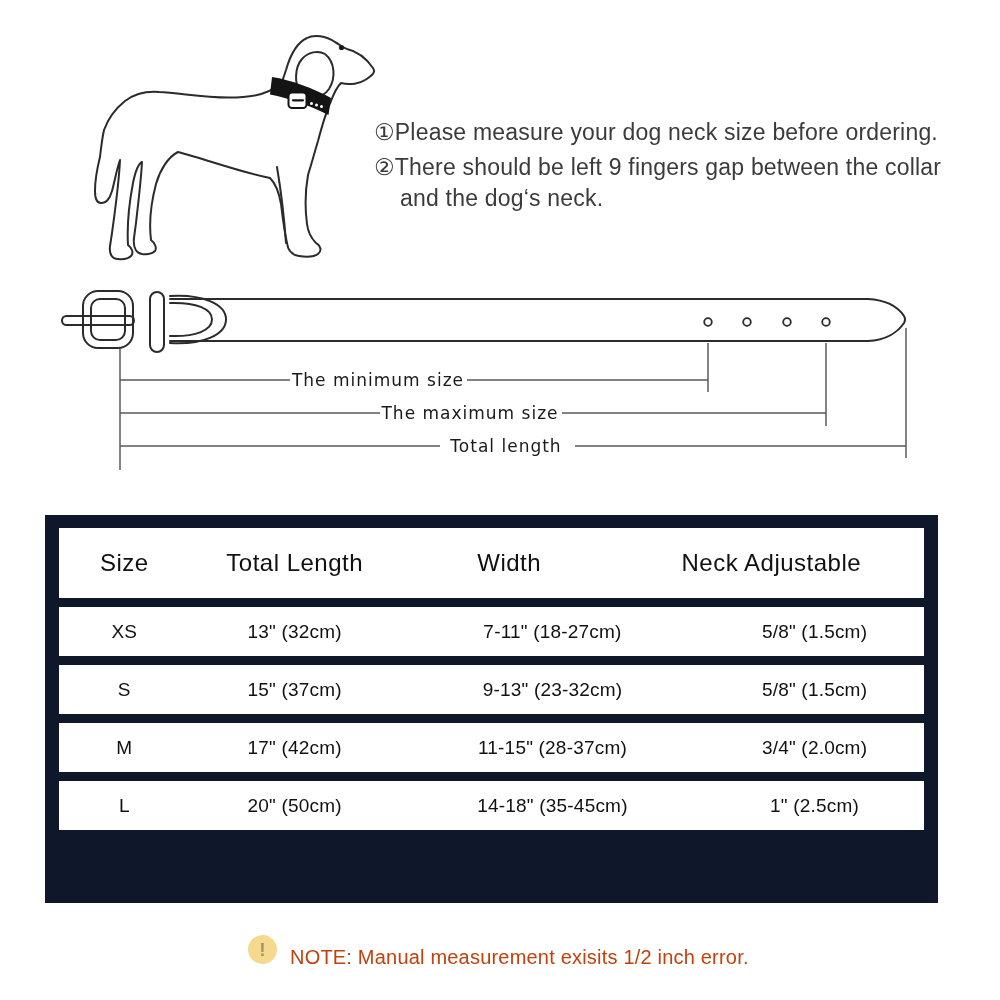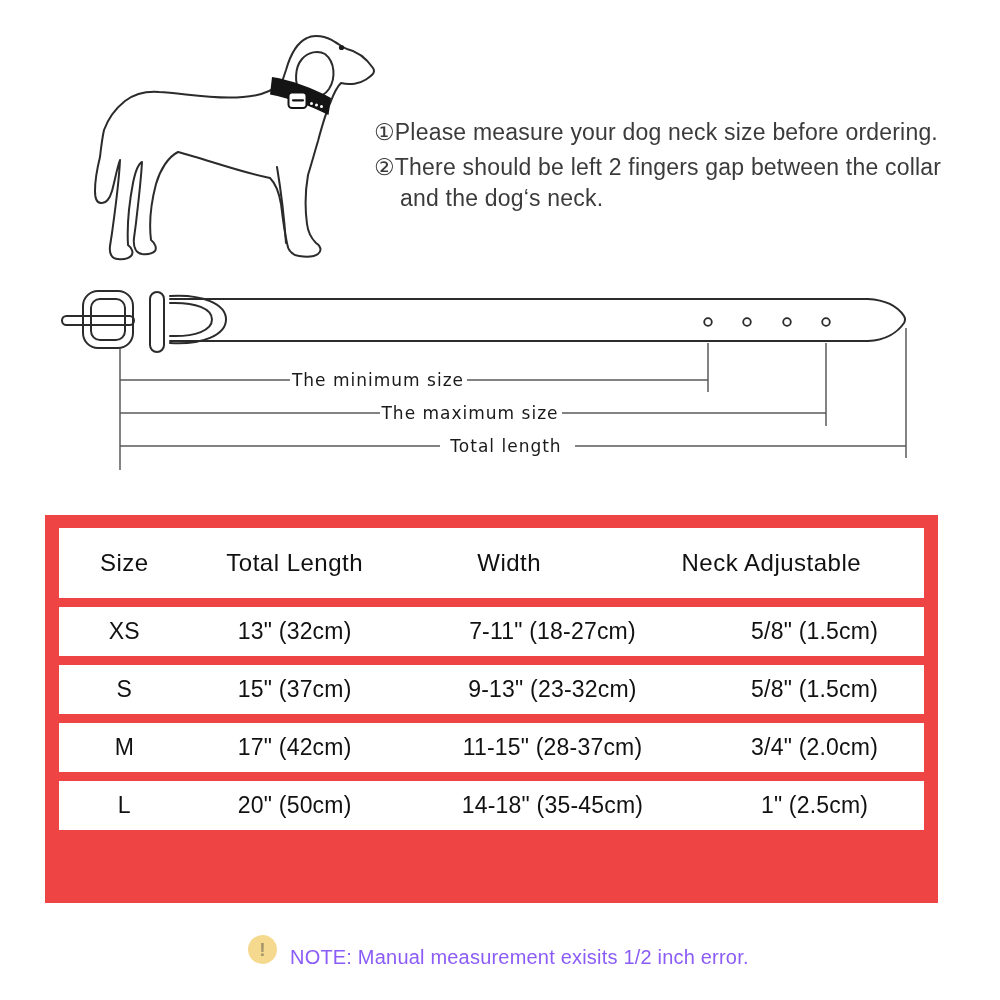--- a/index.html
+++ b/index.html
@@ -20,39 +20,39 @@
 
   
   .measure-label{
     font-family:"DejaVu Sans", sans-serif;font-size:17px;font-weight:500;
     letter-spacing:1px;fill:#1a1a1a;
   }
 
   
   .size-table{
     position:absolute;left:45px;top:515px;width:893px;height:388px;
-    background:#ef4444;box-sizing:border-box;padding:13px 14px;
+    background:#0f172a;box-sizing:border-box;padding:13px 14px;
     display:flex;flex-direction:column;gap:9px;
   }
   .trow{background:#ffffff;display:flex;width:100%;}
   .trow.head{height:70px;}
   .trow.body{height:49px;}
   .tcell{display:flex;align-items:center;justify-content:center;text-align:center;color:#111;}
   .c0{width:15.1%;} .c1{width:24.3%;} .c2{width:35.3%;} .c3{width:25.3%;}
   .trow.head .tcell{font-size:24px;letter-spacing:.5px;}
-  .trow.body .tcell{font-size:23px;letter-spacing:.2px;}
+  .trow.body .tcell{font-size:19px;letter-spacing:.2px;}
 
   
   .note{position:absolute;left:248px;top:930px;display:flex;align-items:center;gap:13px;}
   .note-icon{
     width:29px;height:29px;border-radius:50%;flex:0 0 auto;
     display:flex;align-items:center;justify-content:center;
     font-size:19px;font-weight:bold;
   }
-  .note-text{font-size:20px;color:#8b5cf6;letter-spacing:.2px;margin-top:16px;}
+  .note-text{font-size:20px;color:#c2410c;letter-spacing:.2px;margin-top:16px;}
 </style>
 </head>
 <body>
 
 <div class="canvas">
 
   <svg style="position:absolute;left:85px;top:15px;" width="310" height="255" viewBox="0 0 310 255">
     <path class="draw" fill="#fff" d="
       M 288,53
       C 281,43 271,36 262,34
@@ -110,21 +110,21 @@
     <path d="M 208,85.3 L 218,85.3" stroke="#141414" stroke-width="2.2" stroke-linecap="round"></path>
     <g fill="#ffffff">
       <circle cx="226.5" cy="88.5" r="1.5"></circle>
         <circle cx="231.5" cy="90" r="1.5"></circle>
         <circle cx="236.5" cy="91.5" r="1.5"></circle>
     </g>
   </svg>
 
   <div class="instructions">
     <div class="instr-item"><span class="instr-num">①</span><span>Please measure your dog neck size before ordering.</span></div>
-    <div class="instr-item"><span class="instr-num">②</span><span>There should be left 2 fingers gap between the collar and the dog‘s neck.</span></div>
+    <div class="instr-item"><span class="instr-num">②</span><span>There should be left 9 fingers gap between the collar and the dog‘s neck.</span></div>
   </div>
 
   <svg style="position:absolute;left:50px;top:283px;" width="910" height="200" viewBox="0 0 910 200">
 
     <path class="draw" stroke-width="2.4" fill="#fff" d="
       M 120,16 L 818,16
       C 836,17 848,24 854,33
       Q 856,36.5 854,40
       C 848,49 836,57 818,58
       L 120,58"></path>

